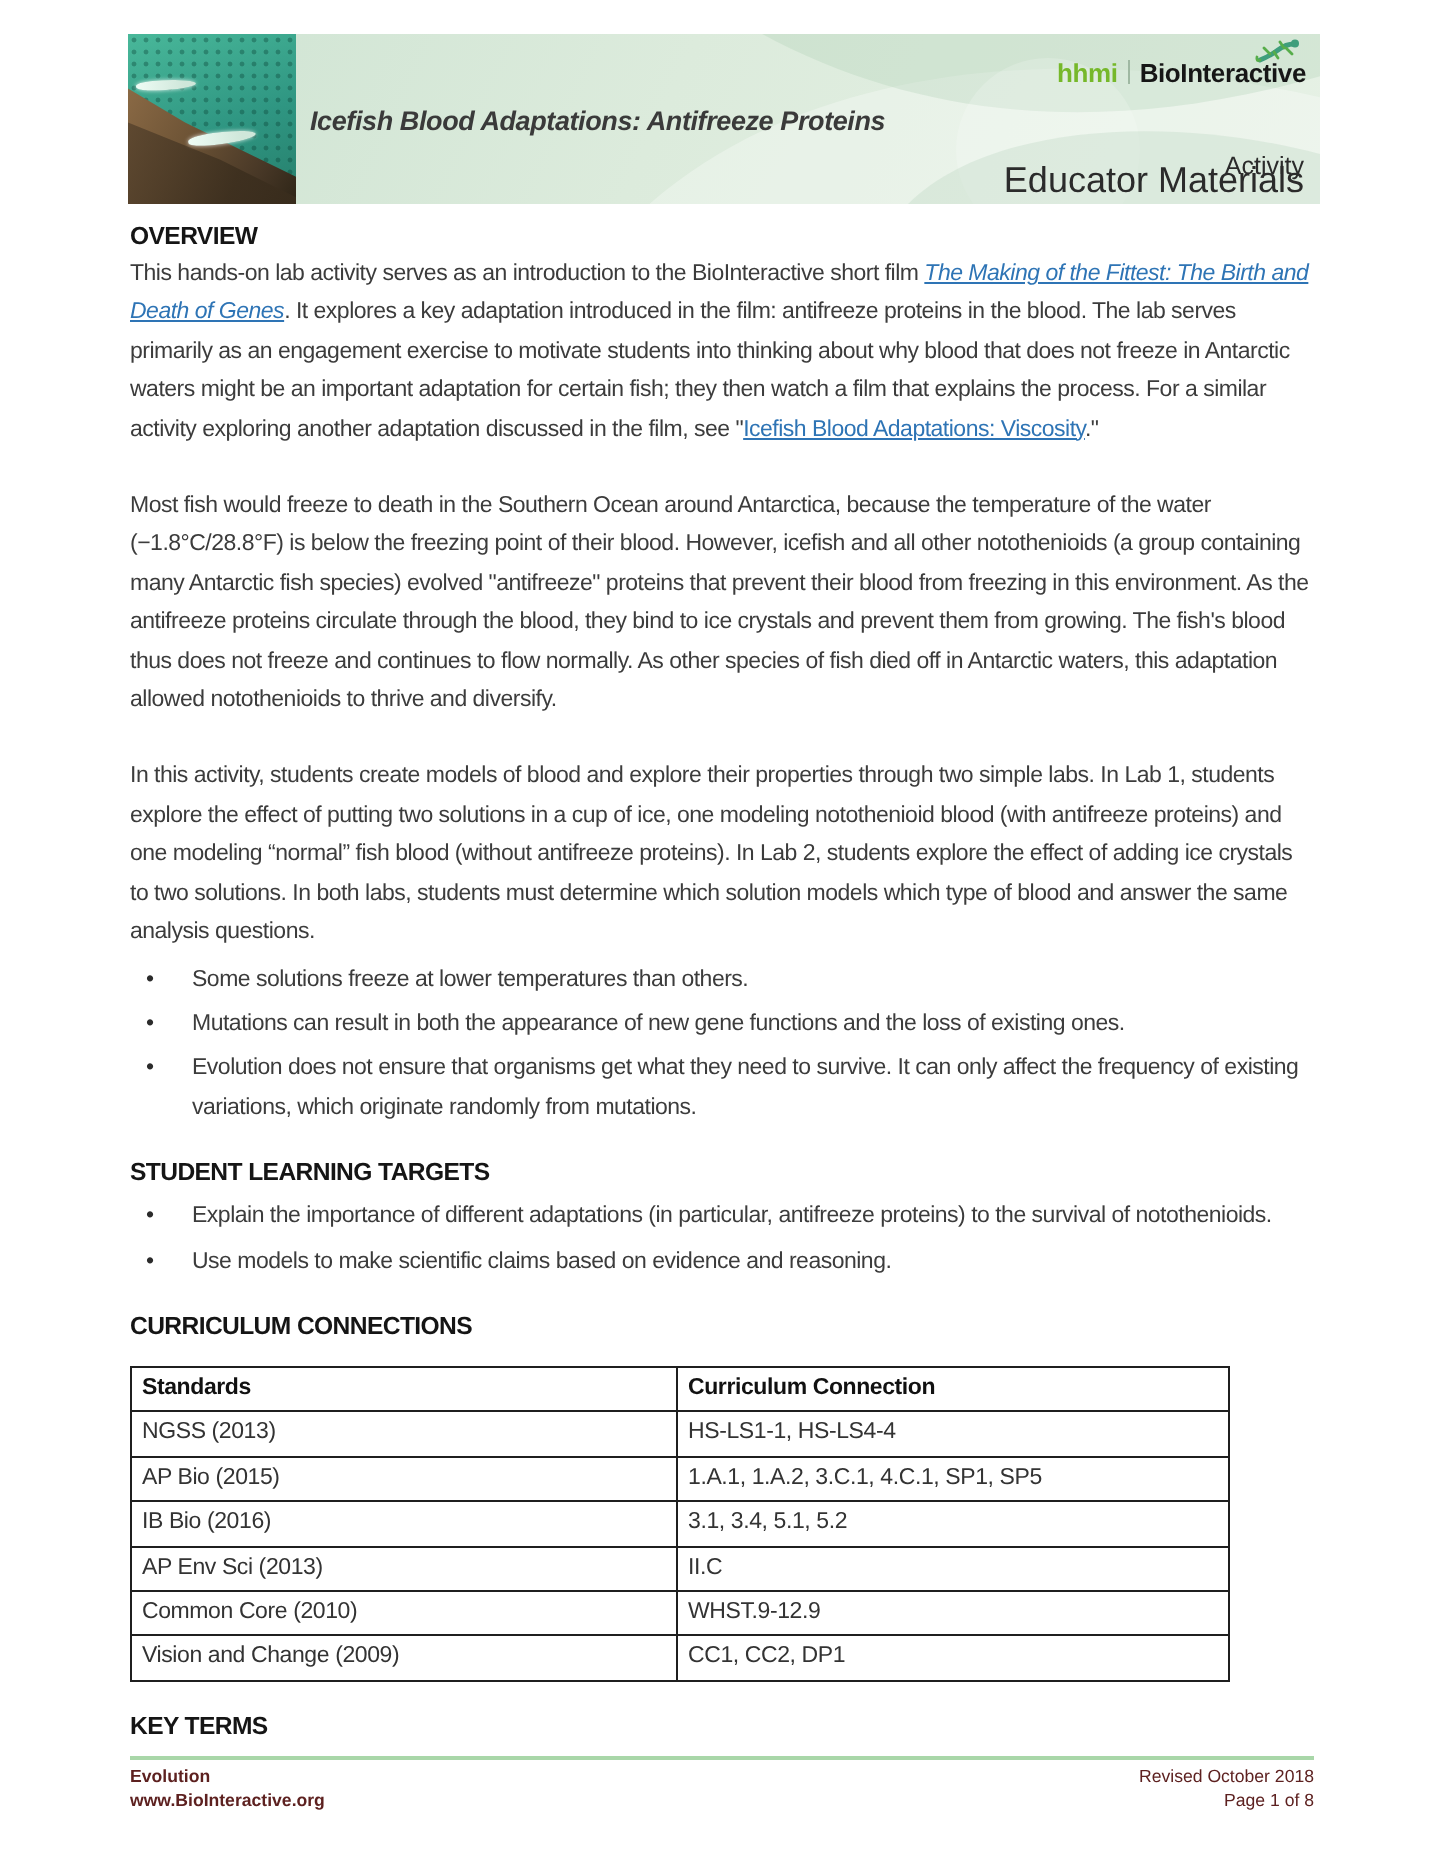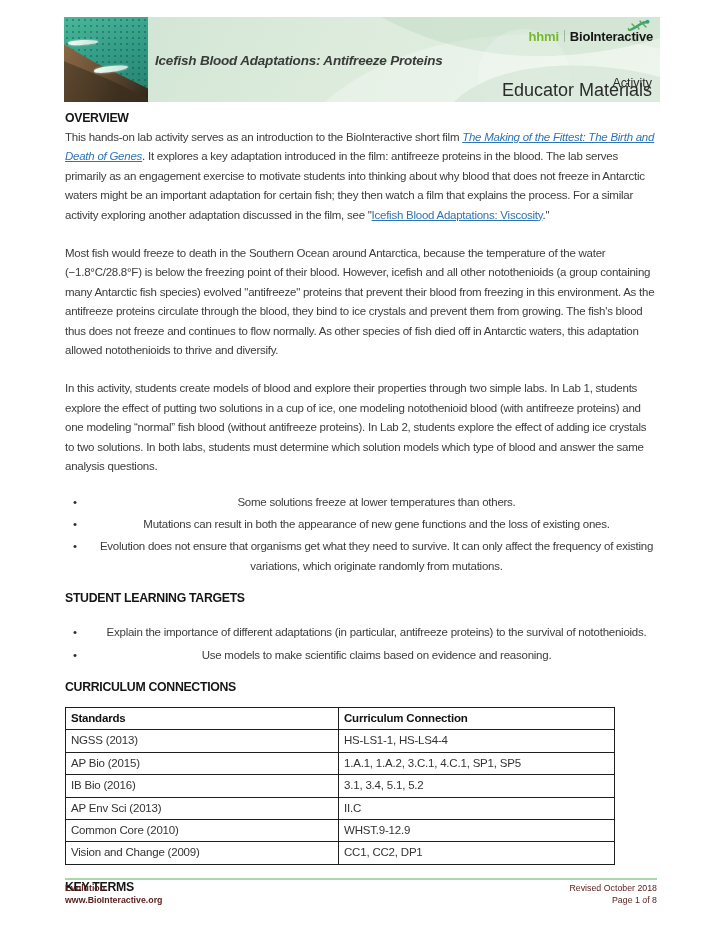--- a/index.html
+++ b/index.html
@@ -63,21 +63,21 @@
     font-size:11.5px; line-height:19.4px; letter-spacing:-0.25px; color:#3c3c3c;
   }
   .sec-heading {
     font-size:12.3px; font-weight:bold; color:#151515; letter-spacing:-0.3px; line-height:18px;
   }
   .para { margin-top:1px; }
   .para + .para { margin-top:19px; }
   a.doclink { color:#2e74b5; text-decoration:underline; cursor:pointer; }
   a.doclink.italic { font-style:italic; }
   .mt-sec { margin-top:13px; }
-  ul.doc-list { list-style:none; margin-top:16px;text-align:center; }
+  ul.doc-list { list-style:none; margin-top:4px; }
   ul.doc-list li { position:relative; padding-left:31px; margin-top:3px; }
   ul.doc-list li::before { content:"•"; position:absolute; left:8px; top:0; color:#2b2b2b; }
 
   table.cc-table { border-collapse:collapse; margin-top:11px; width:549px; table-layout:fixed;padding-left:48px; }
   .cc-table th, .cc-table td {
     border:1px solid #1f1f1f; font-size:11.5px; letter-spacing:-0.2px;
     padding:1px 5px; height:18px; text-align:left; vertical-align:middle; color:#333;
   }
   .cc-table th { font-weight:bold; color:#111; }
   .col-std { width:273px; } .col-conn { width:276px; }

